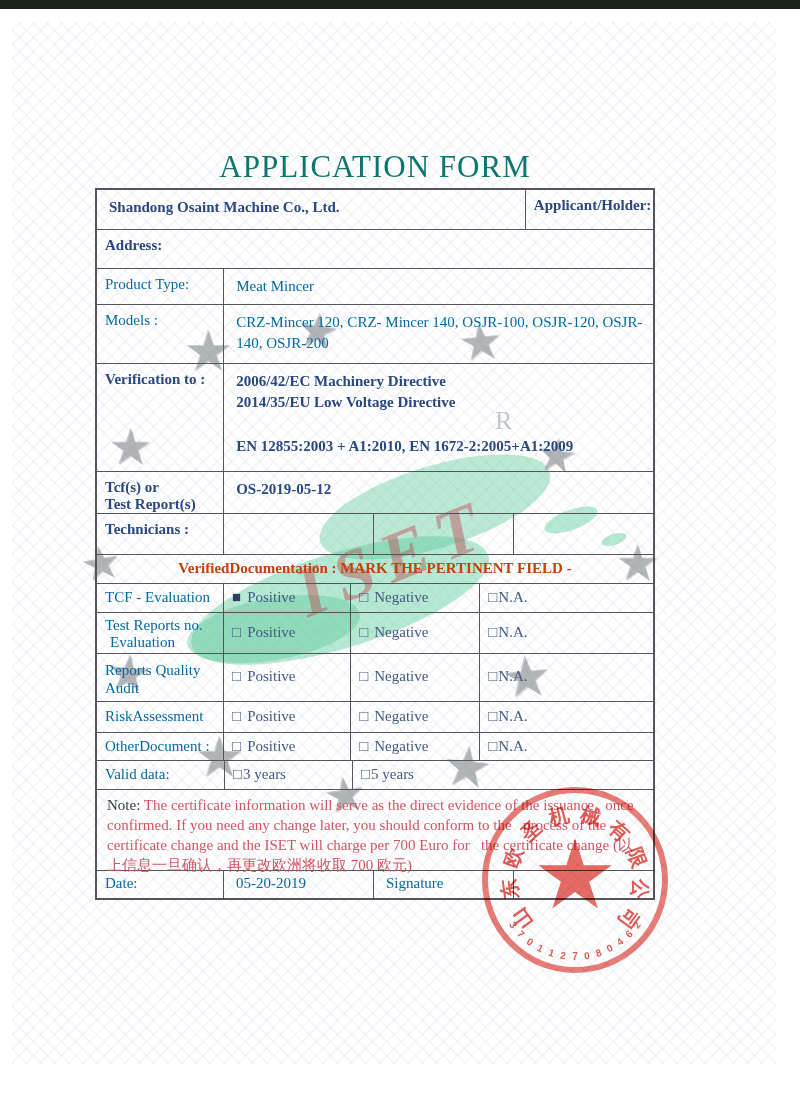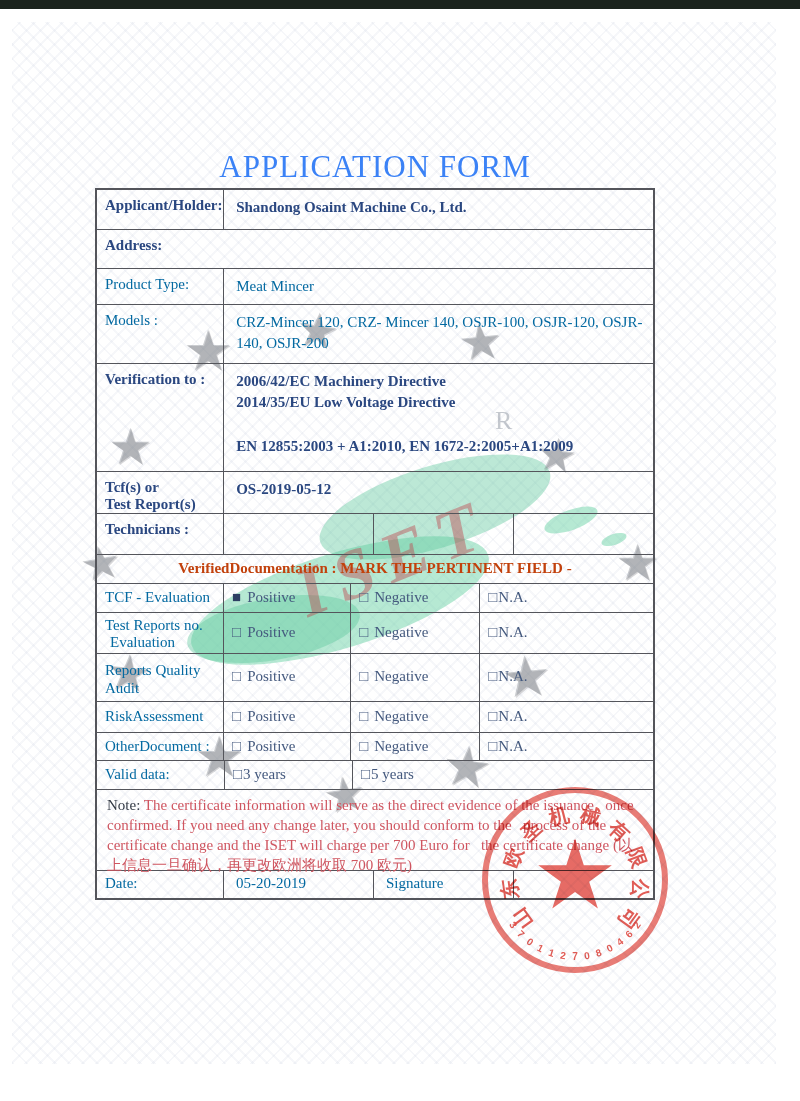--- a/index.html
+++ b/index.html
@@ -4,21 +4,21 @@
 <style>
   html,body{margin:0;padding:0;background:#fff;}
   .page{position:relative;width:800px;height:1101px;overflow:hidden;
         font-family:"Liberation Serif","DejaVu Serif",serif;background:#ffffff;}
   .scan-edge{position:absolute;left:0;top:0;width:800px;height:9px;background:#1b231d;}
   .paper{position:absolute;left:12px;top:22px;width:764px;height:1042px;
     background:
       repeating-linear-gradient(45deg, rgba(168,178,204,0.10) 0 2px, transparent 2px 10px),
       repeating-linear-gradient(-45deg, rgba(168,178,204,0.10) 0 2px, transparent 2px 10px);}
   .title{position:absolute;left:95px;top:149px;width:560px;text-align:center;
-    font-size:31px;letter-spacing:1px;color:#3b82f6;}
+    font-size:31px;letter-spacing:1px;color:#0f766e;}
   
   .star{position:absolute;color:rgba(126,129,137,0.40);text-shadow:1px 1px 0 rgba(90,92,98,0.25);
     pointer-events:none;z-index:2;}
   .blob{position:absolute;background:rgba(110,211,168,0.50);border-radius:50%;z-index:1;}
   .blob2{background:rgba(96,200,158,0.42);}
   .iset-wm{position:absolute;left:292px;top:518px;z-index:1;transform:rotate(-22deg);
     font-size:70px;font-weight:bold;font-style:italic;letter-spacing:12px;
     color:rgba(190,62,72,0.42);}
   .faint-letter{position:absolute;left:495px;top:406px;font-size:26px;color:rgba(148,154,166,0.55);z-index:1;}
   
@@ -80,22 +80,22 @@
   <div class="blob" style="left:543px;top:510px;width:56px;height:20px;transform:rotate(-20deg);"></div>
   <div class="blob" style="left:601px;top:534px;width:26px;height:11px;transform:rotate(-18deg);"></div>
   <div class="iset-wm">ISET</div>
   <div class="faint-letter">R</div>
 
   <div class="title">APPLICATION FORM</div>
 
   <div class="tbl">
 
     <div class="row" style="height:40px;">
+      <div class="cell val bold-val" style="width:432px;">Shandong Osaint Machine Co., Ltd.</div>
       <div class="cell lab" style="width:128px;">Applicant/Holder:</div>
-      <div class="cell val bold-val" style="width:432px;">Shandong Osaint Machine Co., Ltd.</div>
     </div>
 
     <div class="row" style="height:39px;">
       <div class="cell lab" style="width:128px;">Address:</div>
     </div>
 
     <div class="row" style="height:36px;">
       <div class="cell plain" style="width:128px;">Product Type:</div>
       <div class="cell val plain" style="width:432px;">Meat Mincer</div>
     </div>

